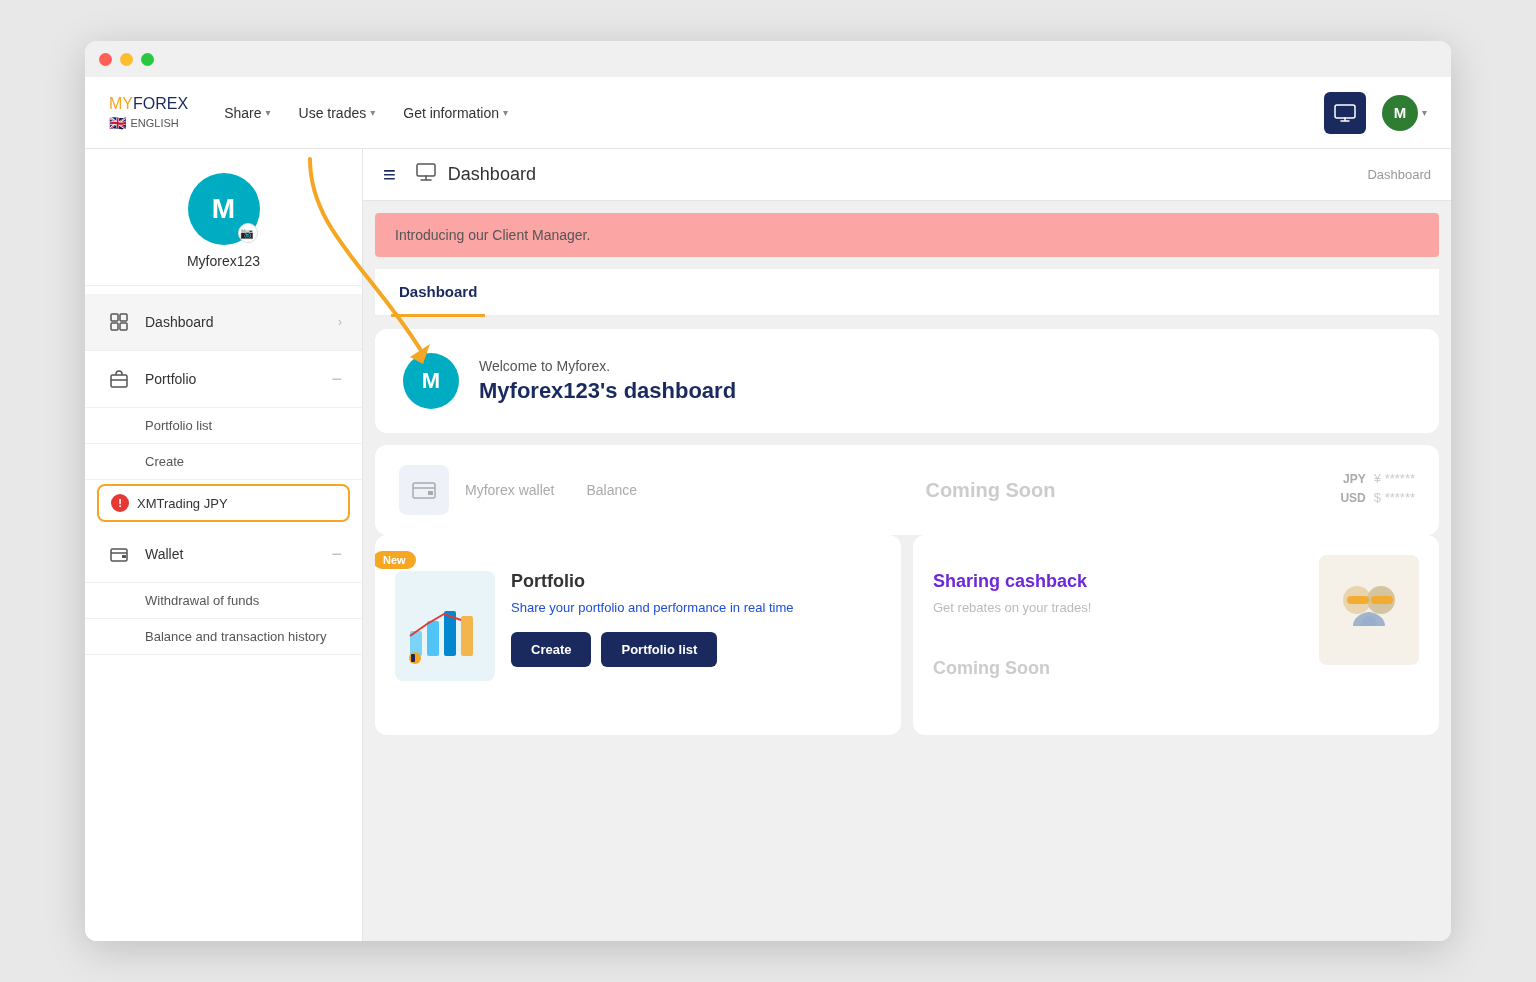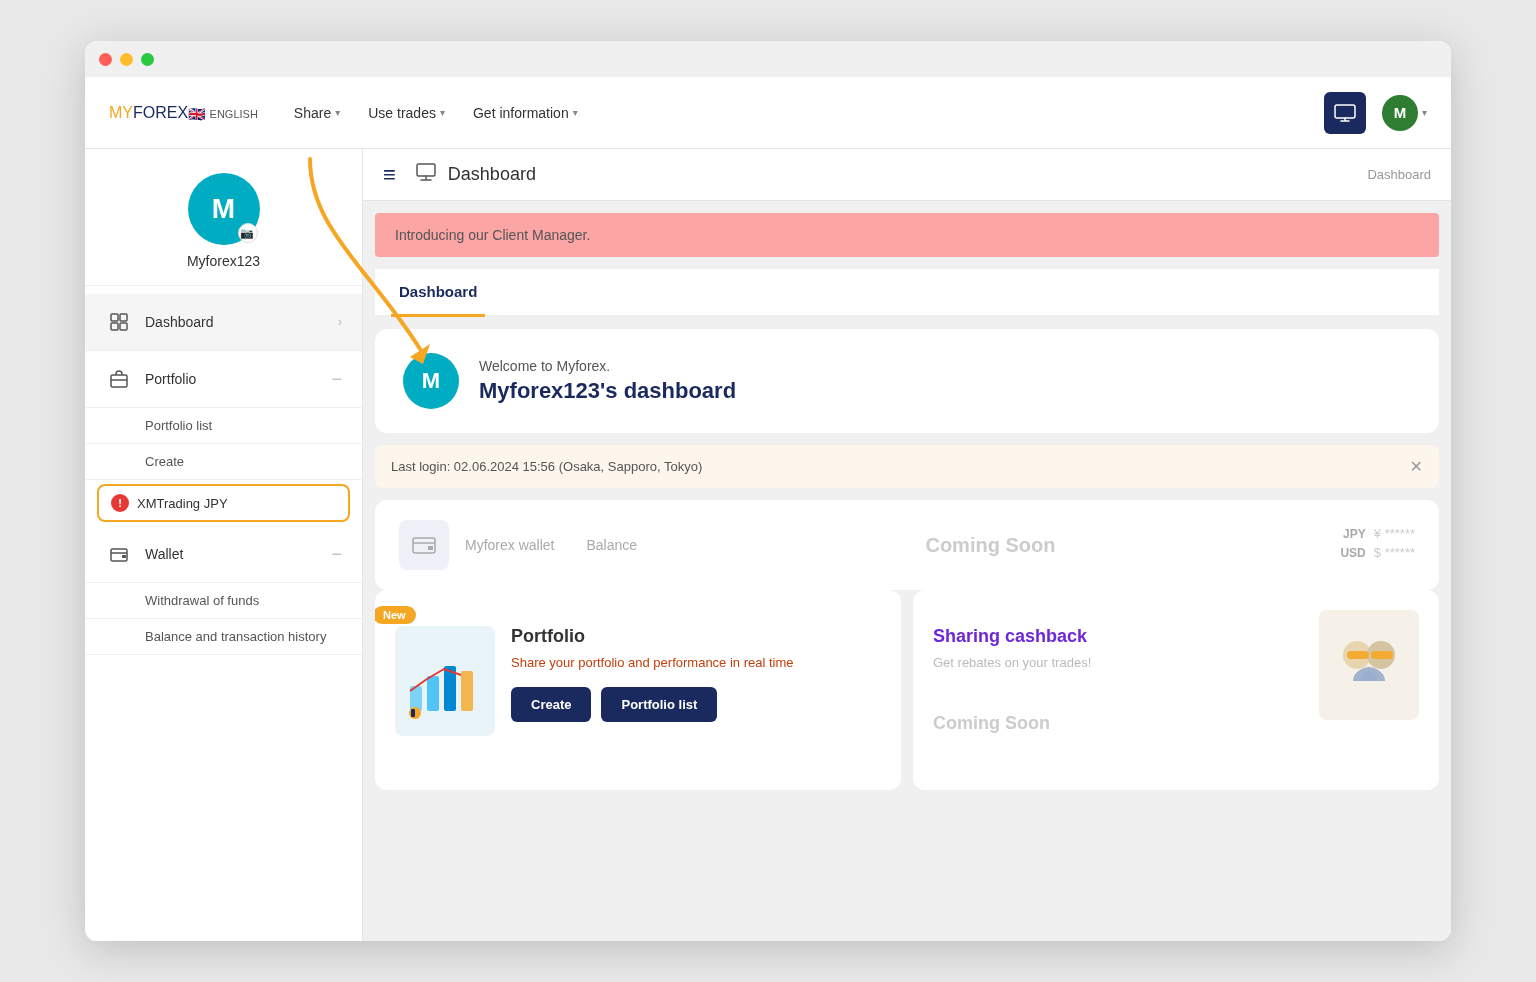--- a/index.html
+++ b/index.html
@@ -8,21 +8,21 @@
     
     .window { width: 1366px; height: 900px; margin: 41px auto; background: #fff; border-radius: 12px; box-shadow: 0 8px 40px rgba(0,0,0,0.18); overflow: hidden; position: relative; }
     .titlebar { height: 36px; background: #f0f0f0; display: flex; align-items: center; padding: 0 14px; gap: 8px; border-radius: 12px 12px 0 0; }
     .dot { width: 13px; height: 13px; border-radius: 50%; }
     .dot-red { background: #ff5f57; }
     .dot-yellow { background: #ffbd2e; }
     .dot-green { background: #28c840; }
 
     
     .topnav { height: 72px; background: #fff; border-bottom: 1px solid #e5e5e5; display: flex; align-items: center; padding: 0 24px; gap: 0; }
-    .logo { display: flex; flex-direction: row; margin-right: 36px; }
+    .logo { display: flex; flex-direction: column; margin-right: 36px; }
     .logo-my { color: #f5a623; }
     .logo-forex { color: #1a2a5e; }
     .logo-lang { display: flex; align-items: center; gap: 4px; font-size: 11px; color: #555; margin-top: 2px; }
     .flag { font-size: 14px; }
     .nav-items { display: flex; align-items: center; gap: 28px; flex: 1; }
     .nav-item { display: flex; align-items: center; gap: 4px; font-size: 14px; color: #333; cursor: pointer; }
     .chevron { font-size: 10px; color: #888; }
     .topnav-right { display: flex; align-items: center; gap: 16px; margin-left: auto; }
     .monitor-icon { width: 42px; height: 42px; background: #1a2a5e; border-radius: 6px; display: flex; align-items: center; justify-content: center; color: #fff; font-size: 18px; }
     .user-badge { width: 36px; height: 36px; border-radius: 50%; background: #2e7d32; color: #fff; display: flex; align-items: center; justify-content: center; font-weight: 700; font-size: 15px; cursor: pointer; }
@@ -82,21 +82,21 @@
     .wallet-amount-row { font-size: 13px; color: #ccc; margin-bottom: 4px; display: flex; align-items: center; gap: 8px; justify-content: flex-end; }
     .currency-label { color: #aaa; font-size: 12px; width: 30px; font-weight: bold; }
 
     .cards-row { display: flex; gap: 12px; }
     .promo-card { background: #fff; border-radius: 12px; padding: 20px; flex: 1; position: relative; overflow: hidden; min-height: 200px; }
     .new-badge { background: #f5a623; color: #fff; font-size: 11px; font-weight: 700; padding: 3px 10px; border-radius: 12px; position: absolute; top: 16px; left: -2px; }
     .promo-card-content { margin-top: 16px; display: flex; gap: 16px; }
     .promo-illustration { width: 100px; height: 110px; background: #e8f4f8; border-radius: 8px; display: flex; align-items: center; justify-content: center; font-size: 40px; flex-shrink: 0; }
     .promo-text { }
     .promo-title { font-size: 18px; font-weight: 700; color: #333; margin-bottom: 6px; }
-    .promo-desc { font-size: 13px; color: #c2410c; margin-bottom: 14px; line-height: 1.5; }
+    .promo-desc { font-size: 13px; color: #1d4ed8; margin-bottom: 14px; line-height: 1.5; }
     .promo-buttons { display: flex; gap: 10px; }
     .btn-dark { background: #1a2a5e; color: #fff; border: none; border-radius: 6px; padding: 10px 20px; font-size: 13px; font-weight: 600; cursor: pointer; }
     .promo-right-illustration { width: 100px; height: 110px; background: #f5f0e8; border-radius: 8px; display: flex; align-items: center; justify-content: center; font-size: 38px; flex-shrink: 0; position: absolute; right: 20px; top: 20px; }
     .coming-soon-label { font-size: 18px; font-weight: 700; color: #ccc; margin-top: auto; }
 
     
     ::-webkit-scrollbar { width: 6px; }
     ::-webkit-scrollbar-track { background: #f0f0f0; }
     ::-webkit-scrollbar-thumb { background: #ccc; border-radius: 3px; }
   </style>
@@ -250,24 +250,20 @@
       <div class="dashboard-content">
 
         <div class="welcome-card">
           <div class="welcome-avatar">M</div>
           <div class="welcome-text">
             <div class="welcome-sub">Welcome to Myforex.</div>
             <div class="welcome-title">Myforex123's dashboard</div>
           </div>
         </div>
 
-        <div class="login-notice">
-          <span>Last login: 02.06.2024 15:56 (Osaka, Sapporo, Tokyo)</span>
-          <span class="close-x">✕</span>
-        </div>
 
         <div class="wallet-card">
           <div class="wallet-icon-box">
             <svg width="24" height="22" viewBox="0 0 24 22" fill="none">
               <rect x="1" y="4" width="22" height="15" rx="2" stroke="#aaa" stroke-width="1.5"></rect>
               <path d="M1 9h22" stroke="#aaa" stroke-width="1.5"></path>
               <rect x="16" y="12" width="5" height="4" rx="0.5" fill="#aaa"></rect>
             </svg>
           </div>
           <span class="wallet-label">Myforex wallet</span>

